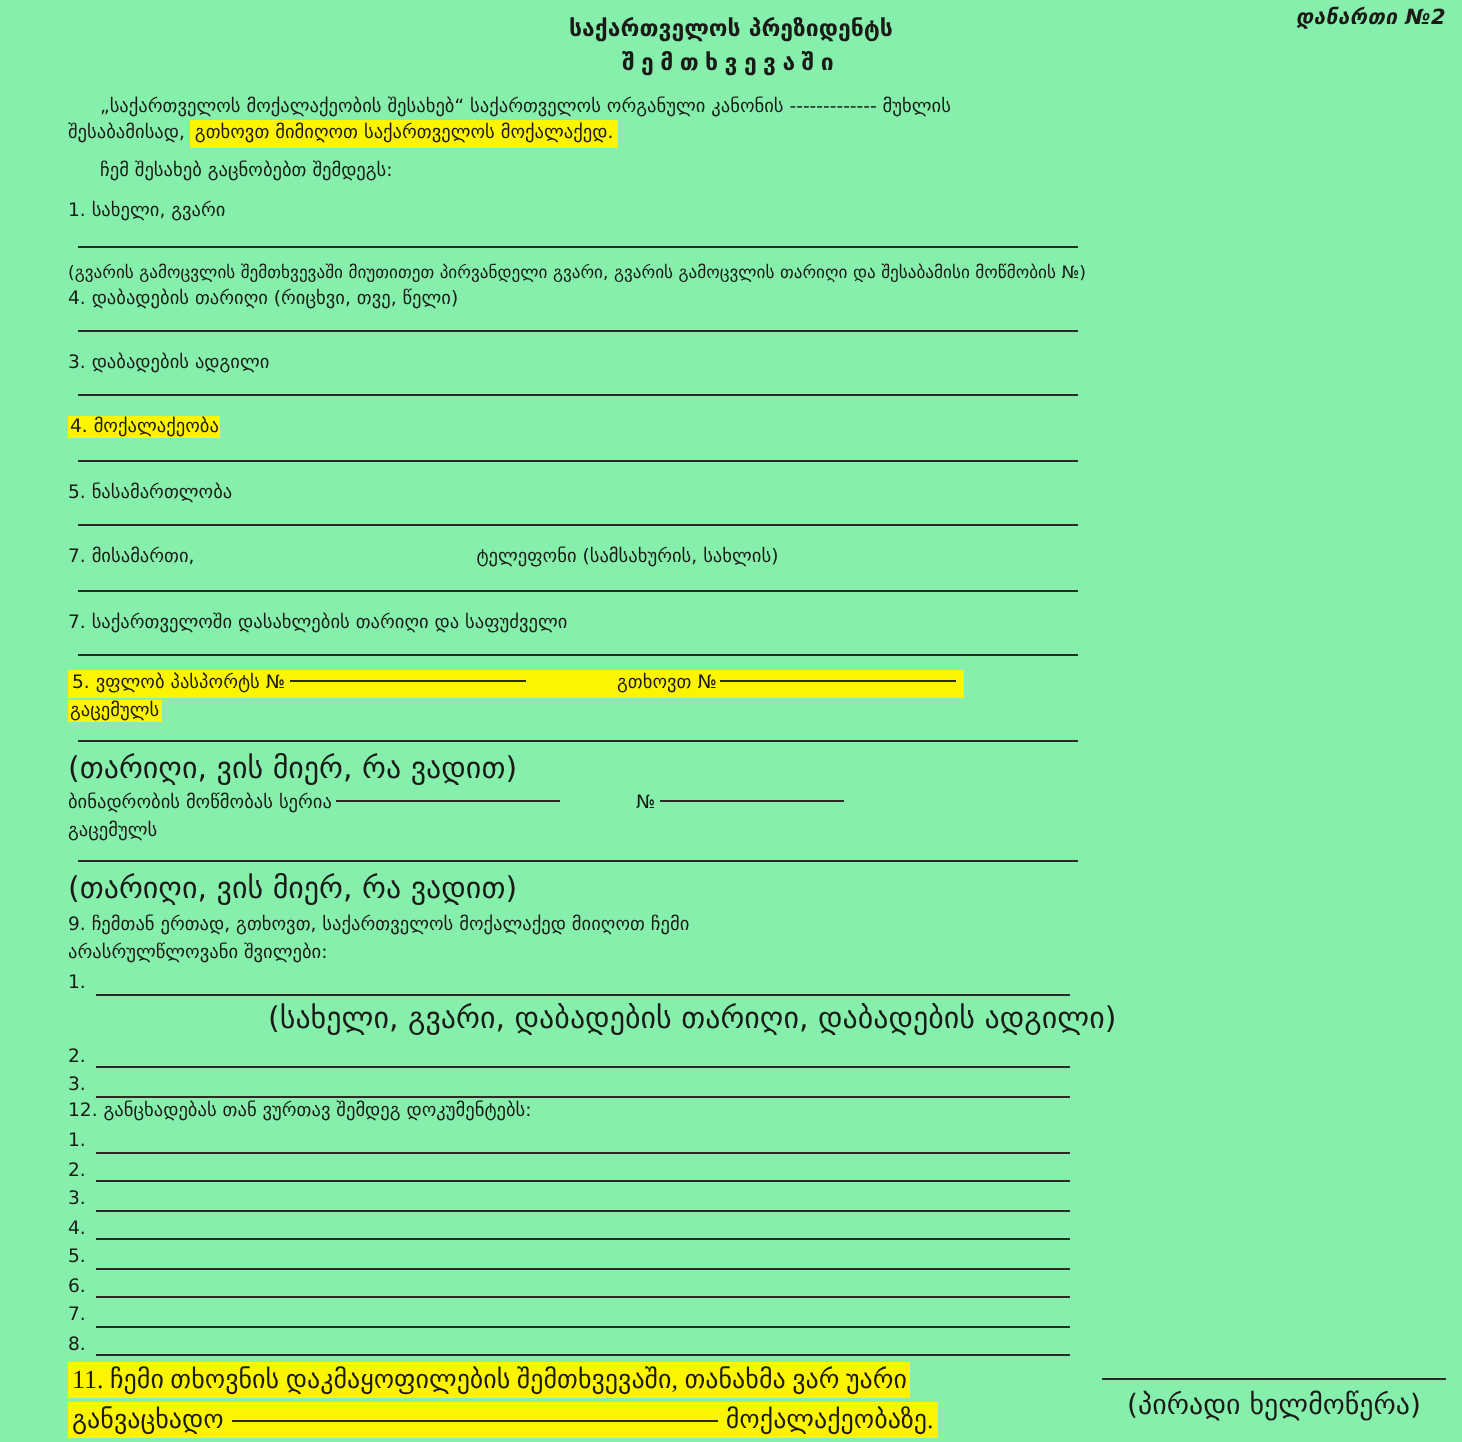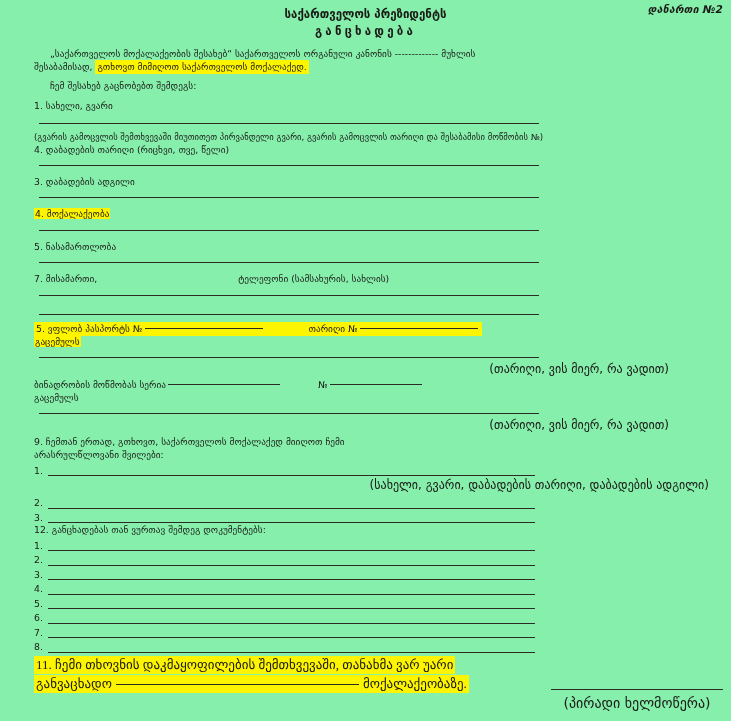--- a/index.html
+++ b/index.html
@@ -82,22 +82,22 @@
   }
   .label {
     font-size: 9.3px;
     line-height: 1.45;
   }
   .label-sm {
     font-size: 8.6px;
     line-height: 1.4;
   }
   .center-note {
-    text-align: right;
-    font-size: 12px;
+    text-align: left;
+    font-size: 15px;
     padding-right: 40px;
   }
   .dashline {
     display: inline-block;
     width: 118px;
     border-bottom: 1px solid #2b2b24;
     margin: 0 2px 3px 2px;
     vertical-align: baseline;
   }
   .dashline.short {
@@ -153,21 +153,21 @@
 </style>
 </head>
 <body>
 
 <div class="page">
 
   <div class="annex">დანართი №2</div>
 
   <div class="title-block">
     <div class="title-1">საქართველოს პრეზიდენტს</div>
-    <div class="title-2">განცხადება</div>
+    <div class="title-2">შემთხვევაში</div>
   </div>
 
   <div class="body-wrap">
 
     <div class="para indent">
       <span>„საქართველოს მოქალაქეობის შესახებ“ საქართველოს ორგანული კანონის ------------- მუხლის</span>
     </div>
     <div class="para">
       <span>შესაბამისად,</span>
       <span class="hl-blob">გთხოვთ მიმიღოთ საქართველოს მოქალაქედ.</span>
@@ -208,26 +208,27 @@
 
     <div class="label">
       <span>7. მისამართი,</span>
       <span style="display:inline-block;width:135px"></span>
       <span>ტელეფონი (სამსახურის, სახლის)</span>
     </div>
     <div style="height:9px"></div>
     <hr class="rule">
     <div style="height:9px"></div>
 
+    <div class="label">7. საქართველოში დასახლების თარიღი და საფუძველი</div>
     <div style="height:9px"></div>
     <hr class="rule">
     <div style="height:7px"></div>
 
     <div class="label">
-      <span class="hl-blob"><span>5. ვფლობ პასპორტს №</span><span class="dashline"></span><span style="display:inline-block;width:44px"></span><span>თარიღი №</span><span class="dashline"></span></span>
+      <span class="hl-blob"><span>5. ვფლობ პასპორტს №</span><span class="dashline"></span><span style="display:inline-block;width:44px"></span><span>გთხოვთ №</span><span class="dashline"></span></span>
     </div>
     <div class="label"><span class="hl">გაცემულს</span></div>
     <div style="height:8px"></div>
     <hr class="rule">
     <div style="height:4px"></div>
     <div class="center-note">(თარიღი, ვის მიერ, რა ვადით)</div>
     <div style="height:2px"></div>
 
     <div class="label">
       <span>ბინადრობის მოწმობას სერია</span><span class="dashline med"></span><span style="display:inline-block;width:36px"></span><span>№</span><span class="dashline short"></span>

